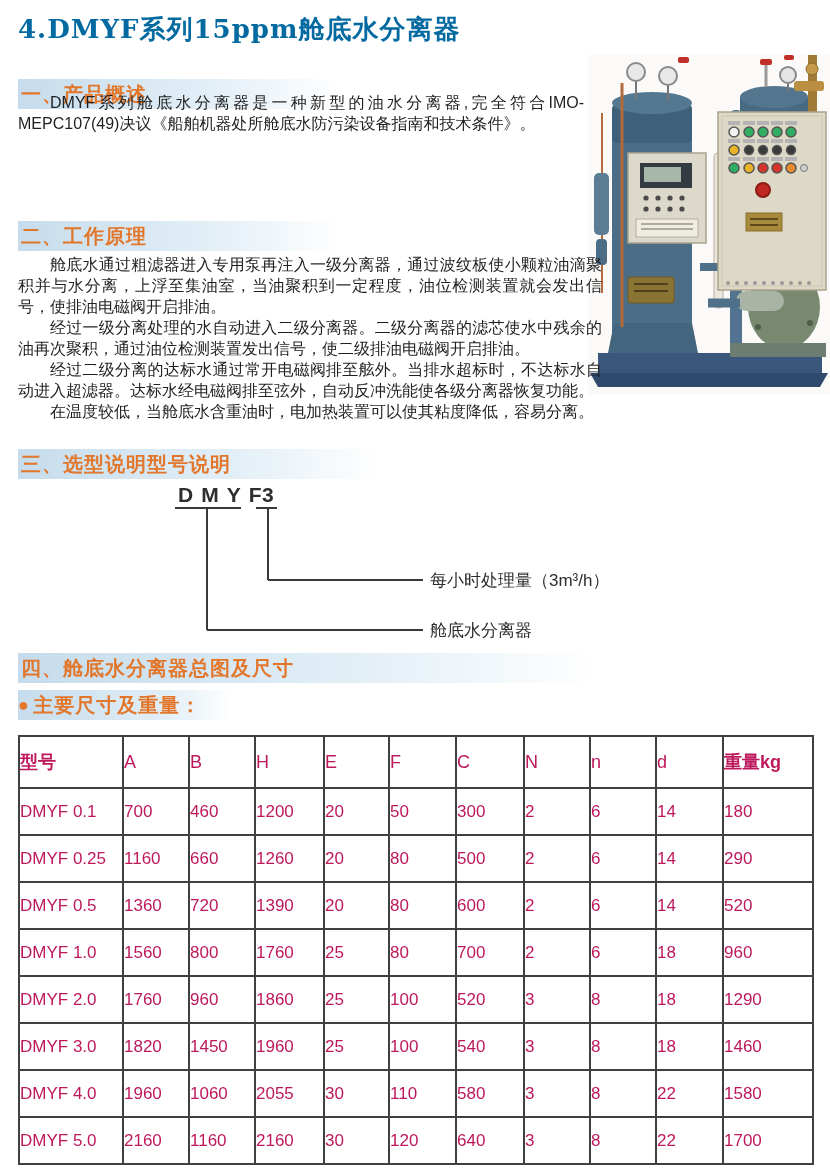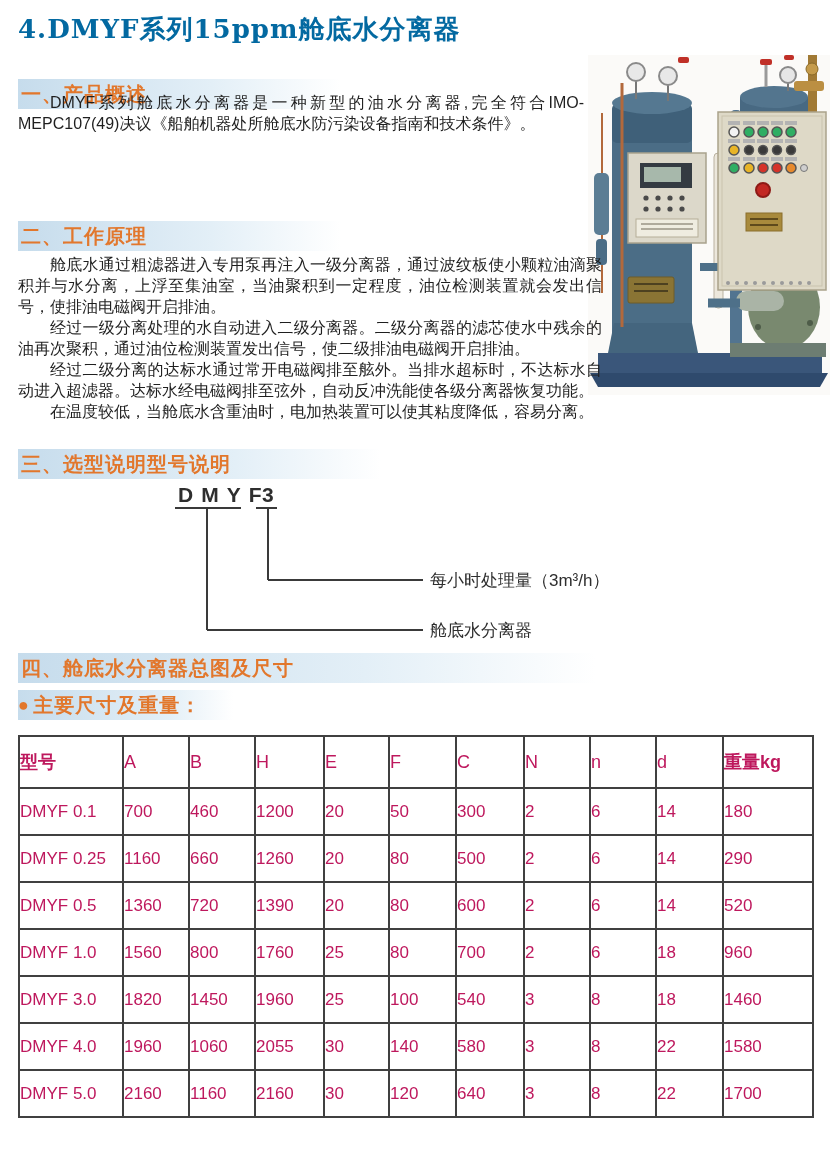--- a/index.html
+++ b/index.html
@@ -299,39 +299,52 @@
           <td>1760</td>
           <td>25</td>
           <td>80</td>
           <td>700</td>
           <td>2</td>
           <td>6</td>
           <td>18</td>
           <td>960</td>
         </tr>
         <tr>
+          <td>DMYF 2.0</td>
+          <td>1760</td>
+          <td>960</td>
+          <td>1860</td>
+          <td>25</td>
+          <td>100</td>
+          <td>520</td>
+          <td>3</td>
+          <td>8</td>
+          <td>18</td>
+          <td>1290</td>
+        </tr>
+        <tr>
           <td>DMYF 3.0</td>
           <td>1820</td>
           <td>1450</td>
           <td>1960</td>
           <td>25</td>
           <td>100</td>
           <td>540</td>
           <td>3</td>
           <td>8</td>
           <td>18</td>
           <td>1460</td>
         </tr>
         <tr>
           <td>DMYF 4.0</td>
           <td>1960</td>
           <td>1060</td>
           <td>2055</td>
           <td>30</td>
-          <td>140</td>
+          <td>110</td>
           <td>580</td>
           <td>3</td>
           <td>8</td>
           <td>22</td>
           <td>1580</td>
         </tr>
         <tr>
           <td>DMYF 5.0</td>
           <td>2160</td>
           <td>1160</td>

